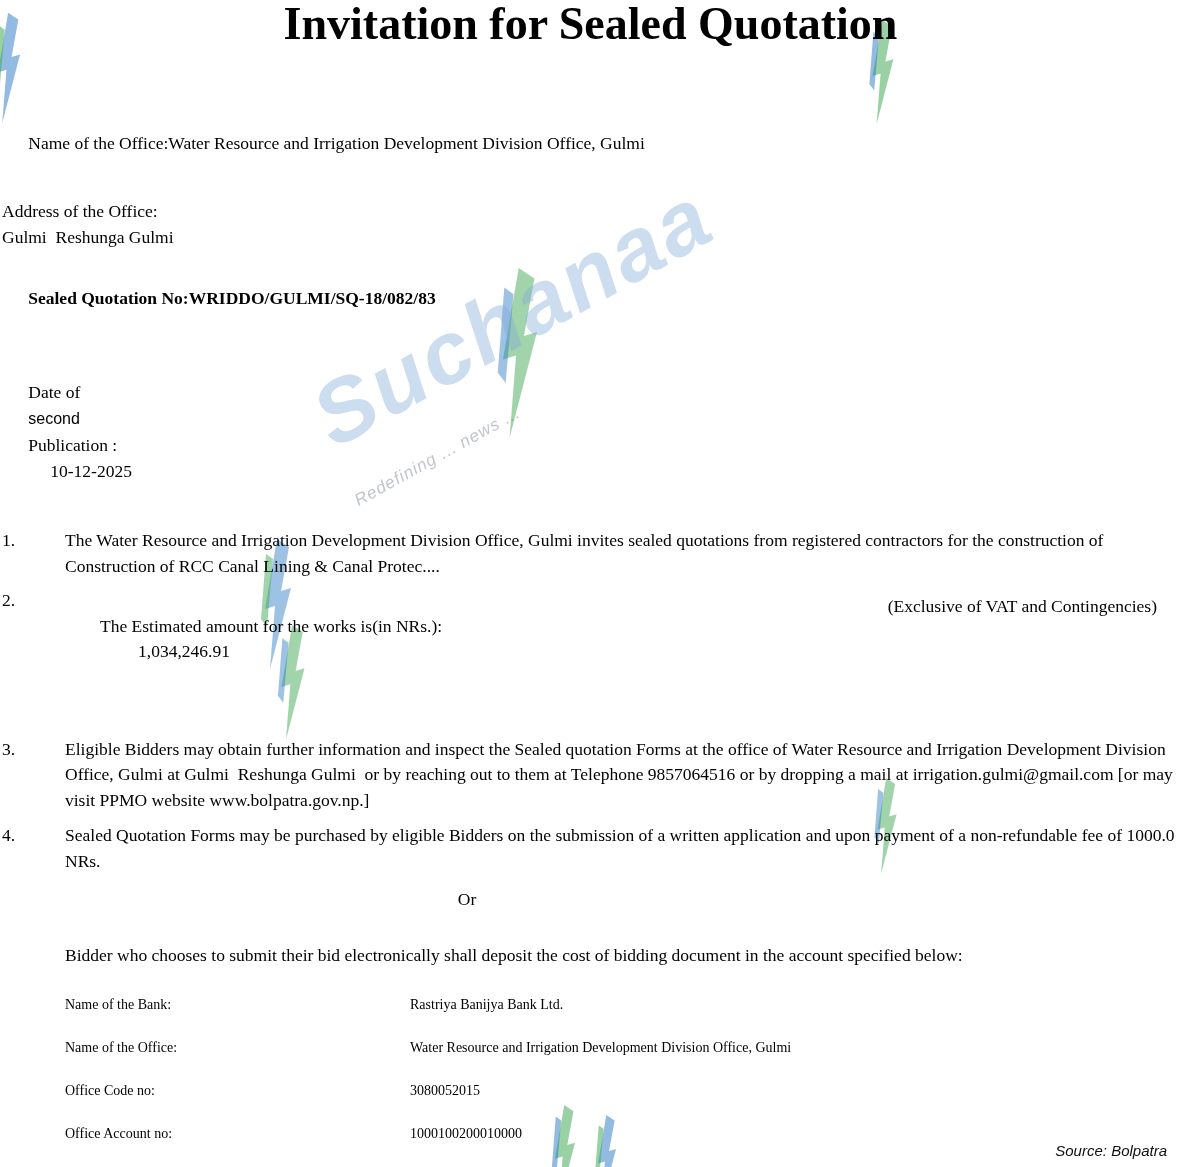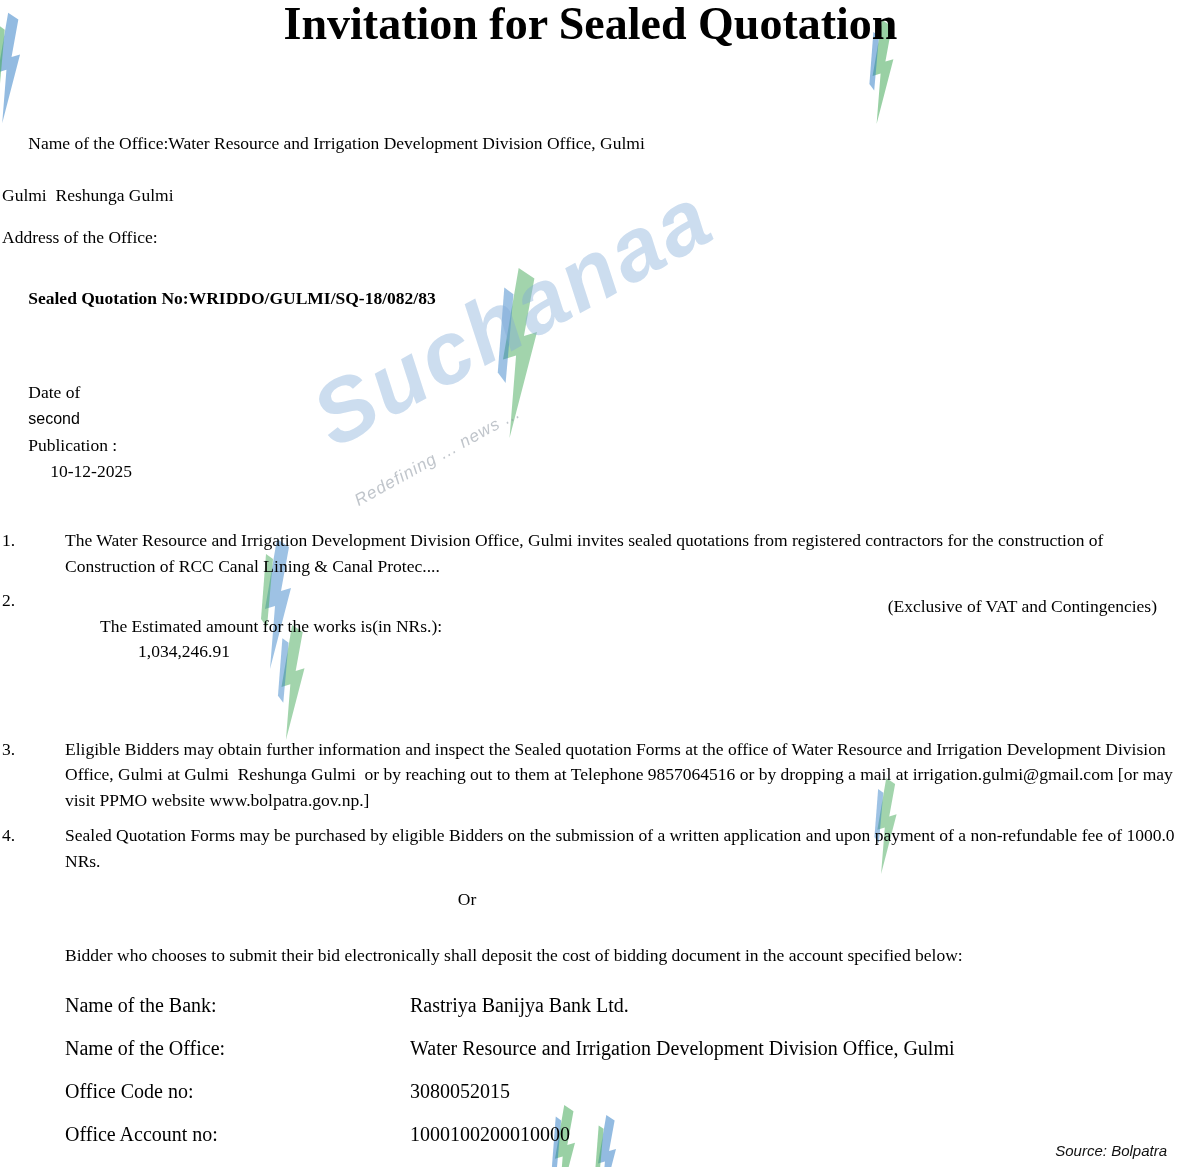--- a/index.html
+++ b/index.html
@@ -60,21 +60,21 @@
 
   .estimate-row { position:relative; }
   .amount { margin-left:38px;margin-top:35px; }
   .vat-note { position:absolute; right:22px; top:6px; }
 
   .or-sep { margin-top:12px; width:930px; text-align:center; font-size:17.5px; line-height:26px; }
 
   .electronic-text { margin-top:30px; margin-left:63px; font-size:17.5px; line-height:26px; }
 
   .bank-table { margin-top:24px; margin-left:63px; }
-  .bank-row { display:flex; font-size:20px; line-height:26px; margin-bottom:17px; }
+  .bank-row { display:flex; font-size:14px; line-height:26px; margin-bottom:17px; }
   .bank-label { flex:0 0 345px; }
   .bank-value { flex:1 1 auto; }
 
   .source {
     position:absolute; top:1140px; right:14px;
     font-family:"Liberation Sans", sans-serif;
     font-style:italic; font-size:15px; color:#111;
   }
 </style>
 </head>
@@ -128,22 +128,22 @@
   </div>
 
   <div class="page">
 
     <h1 class="doc-title">Invitation for Sealed Quotation</h1>
 
     <div class="meta office-line">
       <span>Name of the Office:</span><span>Water Resource and Irrigation Development Division Office, Gulmi</span>
     </div>
 
+    <div class="meta addr-label">Address of the Office:</div>
     <div class="meta addr-value">Gulmi  Reshunga Gulmi</div>
-    <div class="meta addr-label">Address of the Office:</div>
 
     <div class="meta quotation-line">
       <span>Sealed Quotation No:</span><span>WRIDDO/GULMI/SQ-18/082/83</span>
     </div>
 
     <div class="meta date-line">
       <span>Date of</span>
       <span class="ordinal">second</span>
       <span>Publication :</span>
       <span class="date-value">10-12-2025</span>

